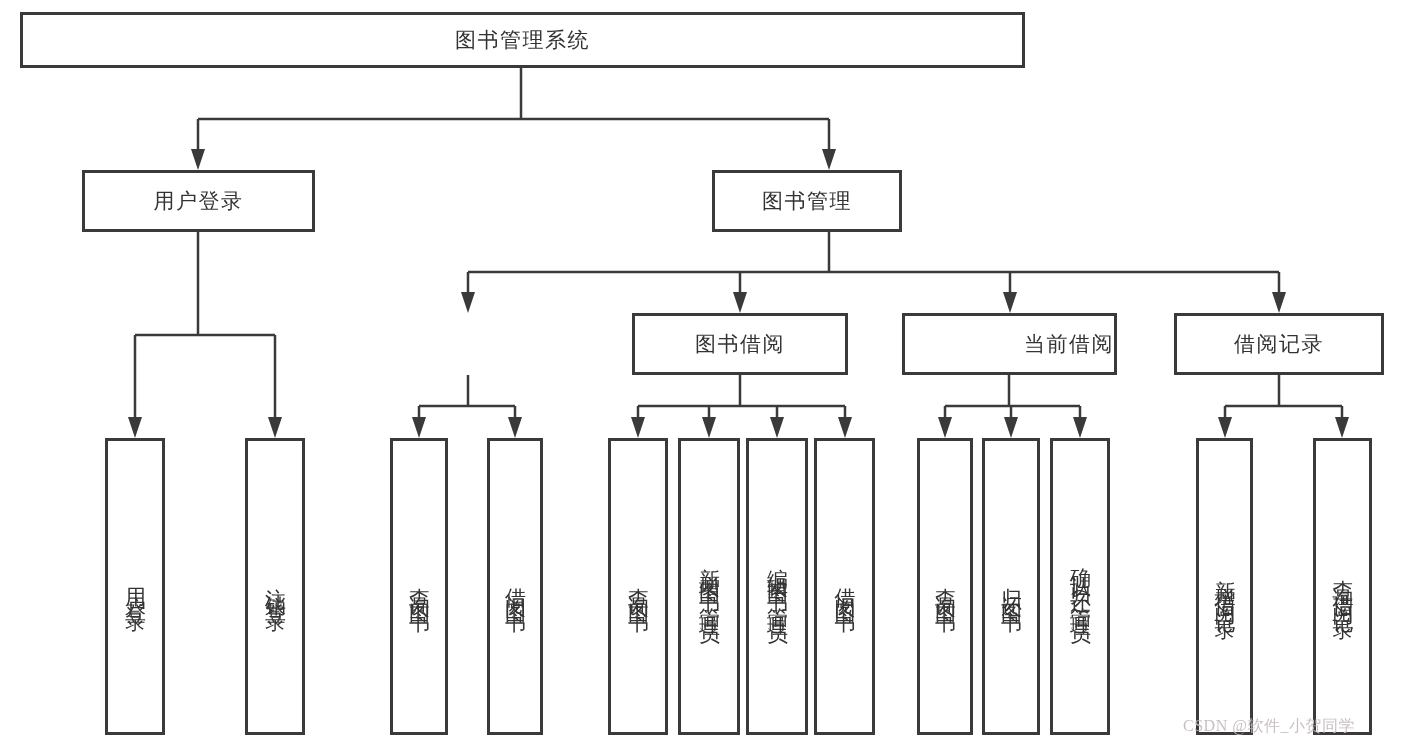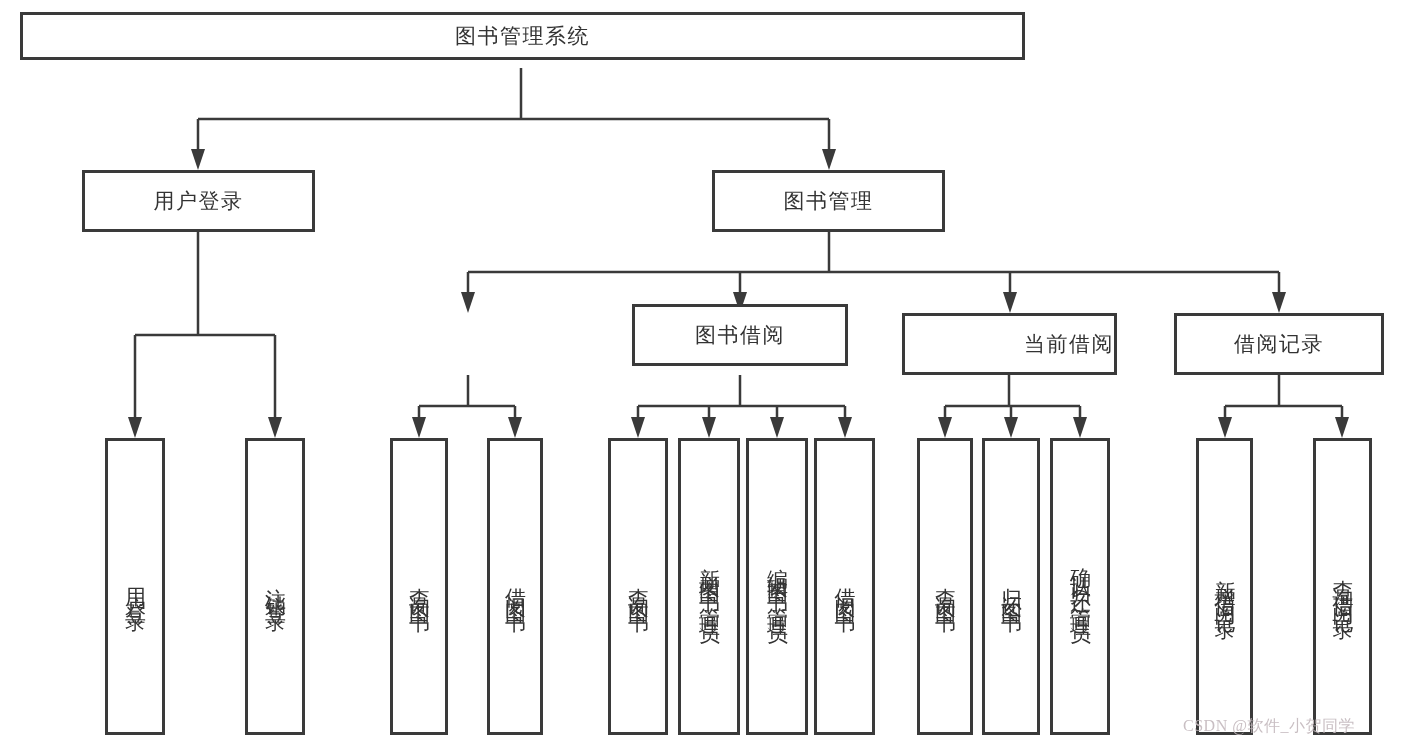--- a/index.html
+++ b/index.html
@@ -92,32 +92,32 @@
       <polygon points="770,417 784,417 777,438"></polygon>
       <polygon points="838,417 852,417 845,438"></polygon>
       <polygon points="938,417 952,417 945,438"></polygon>
       <polygon points="1004,417 1018,417 1011,438"></polygon>
       <polygon points="1073,417 1087,417 1080,438"></polygon>
       <polygon points="1218,417 1232,417 1225,438"></polygon>
       <polygon points="1335,417 1349,417 1342,438"></polygon>
     </g>
   </svg>
 
-  <div class="node hnode" style="left:20px; top:12px; width:1005px; height:48px;">
+  <div class="node hnode" style="left:20px; top:12px; width:1005px; height:56px;">
     <span>图书管理系统</span>
   </div>
 
   <div class="node hnode" style="left:82px; top:170px; width:233px; height:62px;">
     <span>用户登录</span>
   </div>
-  <div class="node hnode" style="left:712px; top:170px; width:233px; height:62px;">
+  <div class="node hnode" style="left:712px; top:170px; width:190px; height:62px;">
     <span>图书管理</span>
   </div>
 
-  <div class="node hnode" style="left:632px; top:304px; width:216px; height:62px;">
+  <div class="node hnode" style="left:632px; top:313px; width:216px; height:62px;">
     <span>图书借阅</span>
   </div>
   <div class="node hnode" style="left:902px; top:313px; width:215px; height:62px;justify-content:flex-end;">
     <span>当前借阅</span>
   </div>
   <div class="node hnode" style="left:1174px; top:313px; width:210px; height:62px;">
     <span>借阅记录</span>
   </div>
 
   <div class="node leaf" style="left:105px; width:60px;">

